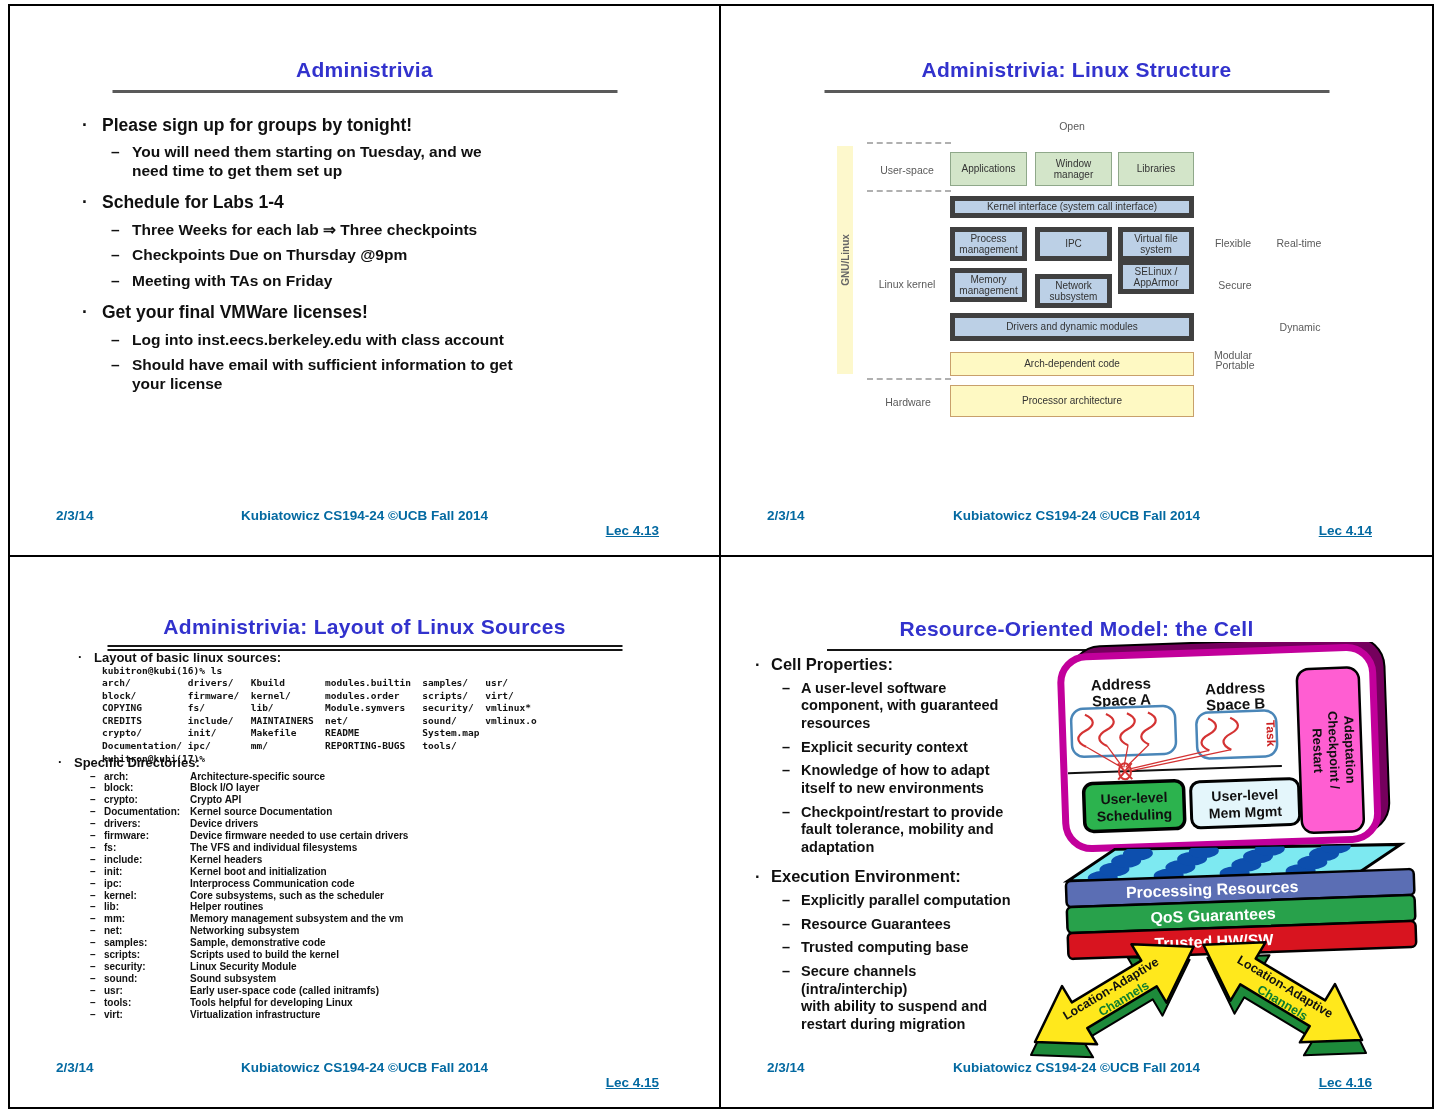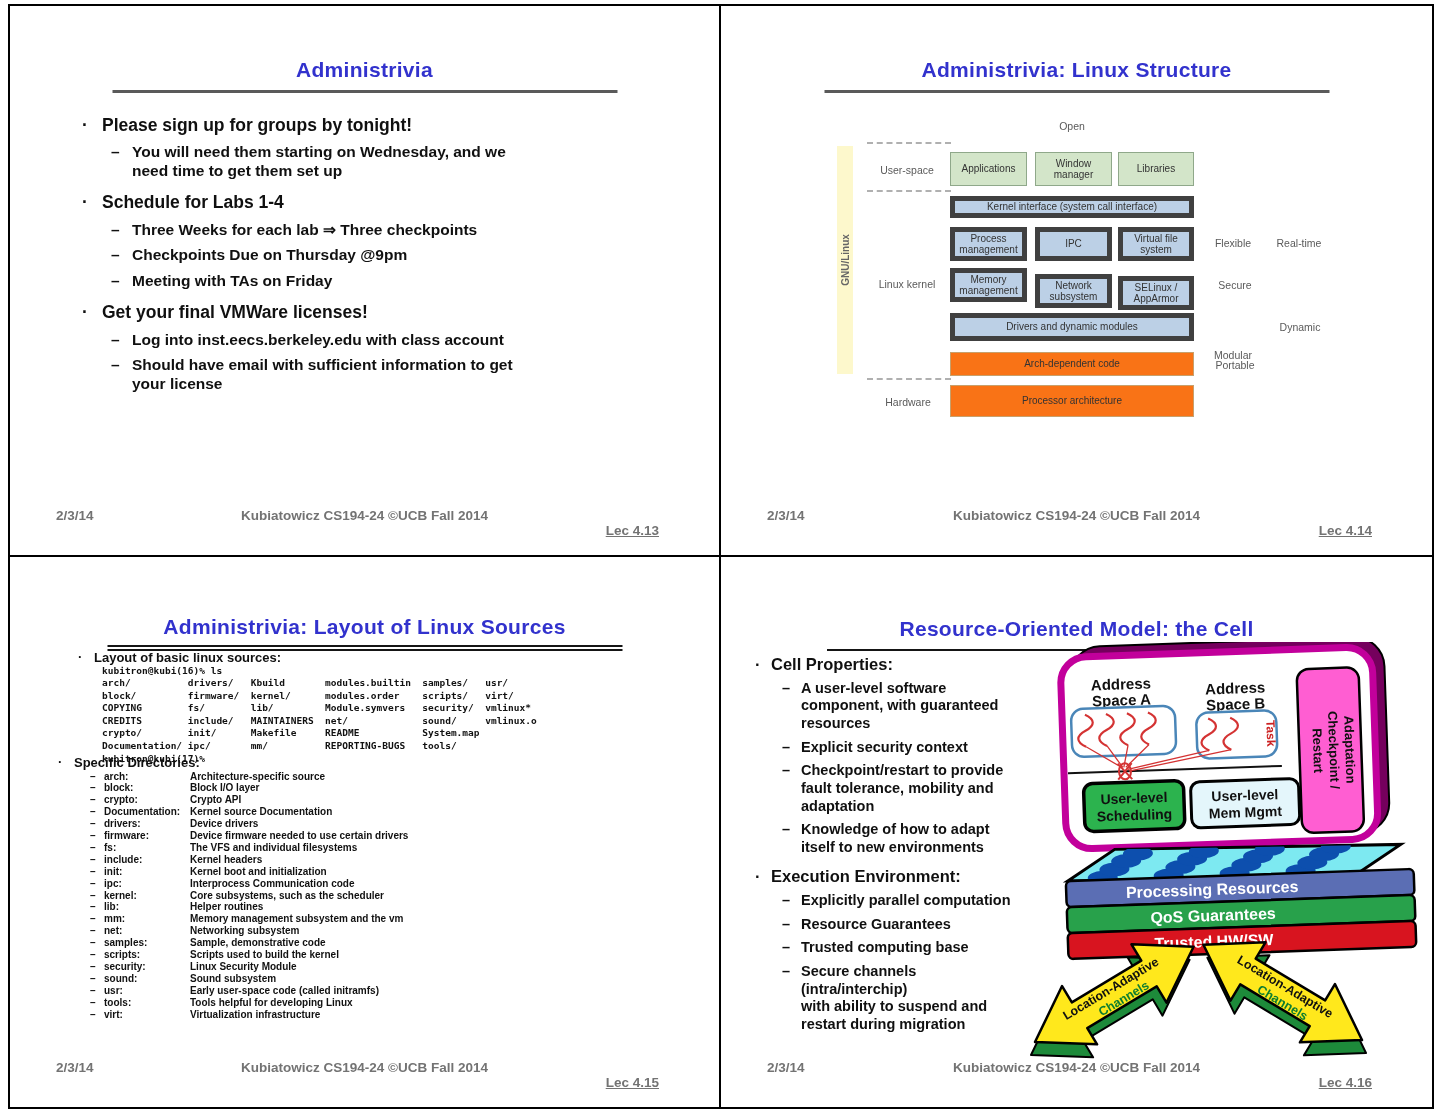--- a/index.html
+++ b/index.html
@@ -12,21 +12,21 @@
 
   .slide-title{position:absolute;top:52px;left:0;width:100%;text-align:center;color:#3232cd;
                font-weight:bold;font-size:21px;letter-spacing:.3px;}
   .s3 .slide-title{top:58px;}
   .s4 .slide-title{top:60px;}
   .rule{position:absolute;top:84px;left:50%;transform:translateX(-50%);width:505px;height:3px;background:#5a5a5a;}
   .rule-double{position:absolute;top:88px;left:50%;transform:translateX(-50%);width:515px;height:2px;
                border-top:2px solid #151515;border-bottom:2px solid #151515;}
   .rule-thin{position:absolute;top:92px;left:50%;transform:translateX(-50%);width:500px;height:2px;background:#151515;}
 
-  .slide-footer{position:absolute;bottom:32px;left:0;width:100%;color:#737373;font-weight:bold;font-size:13.5px;}
+  .slide-footer{position:absolute;bottom:32px;left:0;width:100%;color:#0369a1;font-weight:bold;font-size:13.5px;}
   .f-date{position:absolute;left:46px;}
   .f-center{display:block;width:100%;text-align:center;}
   .f-lec{position:absolute;right:60px;text-decoration:underline;}
 
   
   .bullet{position:relative;color:#101010;font-weight:bold;line-height:1.22;}
   .bullet .marker{position:absolute;top:0;}
   .btext{white-space:pre-line;display:block;}
   .s1-bullets{position:absolute;top:98px;left:0;width:100%;}
   .s1 .L1{font-size:17.5px;padding-left:92px;margin-top:11px;}
@@ -43,21 +43,21 @@
   .s4 .L2 .marker{left:61px;}
 
   
   .ldiag{position:absolute;left:0;top:0;width:100%;height:100%;}
   .ld{position:absolute;box-sizing:border-box;}
   .ld-lbl{color:#5a5a5a;font-size:10.5px;text-align:center;}
   .ld-box{display:flex;align-items:center;justify-content:center;text-align:center;
           font-size:10px;line-height:1.15;color:#333;padding:1px;}
   .g{background:#d3e5c9;border:1px solid #8fa88a;}
   .b{background:#bcd0e6;border:5px solid #404040;}
-  .o{background:#f97316;border:1px solid #c8a06b;}
+  .o{background:#fef9c3;border:1px solid #c8a06b;}
   .dash{border-top:2px dashed #b0b0b0;height:0;}
   .gnu{background:#fdf8cc;}
   .gnu span{position:absolute;left:50%;top:50%;transform:translate(-50%,-50%) rotate(-90deg);
             white-space:nowrap;color:#666;font-size:10px;font-weight:bold;}
 
   
   .s3-h{position:absolute;font-weight:bold;font-size:13px;color:#101010;}
   .s3-h .marker{position:absolute;left:-16px;top:-1px;}
   .s3-h .marker::before{content:"\00B7";}
   .term{position:absolute;left:92px;top:108px;font-family:"DejaVu Sans Mono",monospace;
@@ -91,21 +91,21 @@
     <div class="slide-title">Administrivia</div>
     <div class="rule"></div>
     <div class="s1-bullets">
 
     <div class="bullet L1" style="">
         <span class="marker"></span>
         <span class="btext">Please sign up for groups by tonight!</span>
       </div>
         <div class="bullet L2" style="">
         <span class="marker"></span>
-        <span class="btext">You will need them starting on Wednesday, and we
+        <span class="btext">You will need them starting on Tuesday, and we
 need time to get them set up</span>
       </div>
         <div class="bullet L1" style="">
         <span class="marker"></span>
         <span class="btext">Schedule for Labs 1-4</span>
       </div>
         <div class="bullet L2" style="">
         <span class="marker"></span>
         <span class="btext">Three Weeks for each lab ⇒ Three checkpoints</span>
       </div>
@@ -152,21 +152,21 @@
       <div class="ld ld-box g" style="left:314px;top:146px;width:77px;height:34px;">Window manager</div>
       <div class="ld ld-box g" style="left:397px;top:146px;width:76px;height:34px;">Libraries</div>
       <div class="ld dash" style="left:146px;top:184px;width:84px;"></div>
       <div class="ld ld-box b" style="left:229px;top:190px;width:244px;height:22px;">Kernel interface (system call interface)</div>
       <div class="ld ld-box b" style="left:229px;top:221px;width:77px;height:34px;">Process management</div>
       <div class="ld ld-box b" style="left:314px;top:221px;width:77px;height:34px;">IPC</div>
       <div class="ld ld-box b" style="left:397px;top:221px;width:76px;height:34px;">Virtual file system</div>
       <div class="ld ld-lbl" style="left:148px;top:272px;width:76px;">Linux kernel</div>
       <div class="ld ld-box b" style="left:229px;top:262px;width:77px;height:34px;">Memory management</div>
       <div class="ld ld-box b" style="left:314px;top:268px;width:77px;height:34px;">Network subsystem</div>
-      <div class="ld ld-box b" style="left:397px;top:270px;width:76px;height:34px;">SELinux / AppArmor</div>
+      <div class="ld ld-box b" style="left:397px;top:254px;width:76px;height:34px;">SELinux / AppArmor</div>
       <div class="ld ld-box b" style="left:229px;top:307px;width:244px;height:28px;">Drivers and dynamic modules</div>
       <div class="ld ld-box o" style="left:229px;top:346px;width:244px;height:24px;">Arch-dependent code</div>
       <div class="ld dash" style="left:146px;top:372px;width:84px;"></div>
       <div class="ld ld-lbl" style="left:152px;top:390px;width:70px;">Hardware</div>
       <div class="ld ld-box o" style="left:229px;top:379px;width:244px;height:32px;">Processor architecture</div>
       <div class="ld ld-lbl" style="left:484px;top:231px;width:56px;">Flexible</div>
       <div class="ld ld-lbl" style="left:548px;top:231px;width:60px;">Real-time</div>
       <div class="ld ld-lbl" style="left:488px;top:273px;width:52px;">Secure</div>
       <div class="ld ld-lbl" style="left:484px;top:315px;width:56px;margin-top:28px;">Modular</div>
       <div class="ld ld-lbl" style="left:550px;top:315px;width:58px;">Dynamic</div>
@@ -330,28 +330,28 @@
         <span class="btext">A user-level software
 component, with guaranteed
 resources</span>
       </div>
         <div class="bullet L2" style="">
         <span class="marker"></span>
         <span class="btext">Explicit security context</span>
       </div>
         <div class="bullet L2" style="">
         <span class="marker"></span>
+        <span class="btext">Knowledge of how to adapt
+itself to new environments</span>
+      </div>
+        <div class="bullet L2" style="">
+        <span class="marker"></span>
         <span class="btext">Checkpoint/restart to provide
 fault tolerance, mobility and
 adaptation</span>
-      </div>
-        <div class="bullet L2" style="">
-        <span class="marker"></span>
-        <span class="btext">Knowledge of how to adapt
-itself to new environments</span>
       </div>
         <div class="bullet L1" style="">
         <span class="marker"></span>
         <span class="btext">Execution Environment:</span>
       </div>
         <div class="bullet L2" style="">
         <span class="marker"></span>
         <span class="btext">Explicitly parallel computation</span>
       </div>
         <div class="bullet L2" style="">

